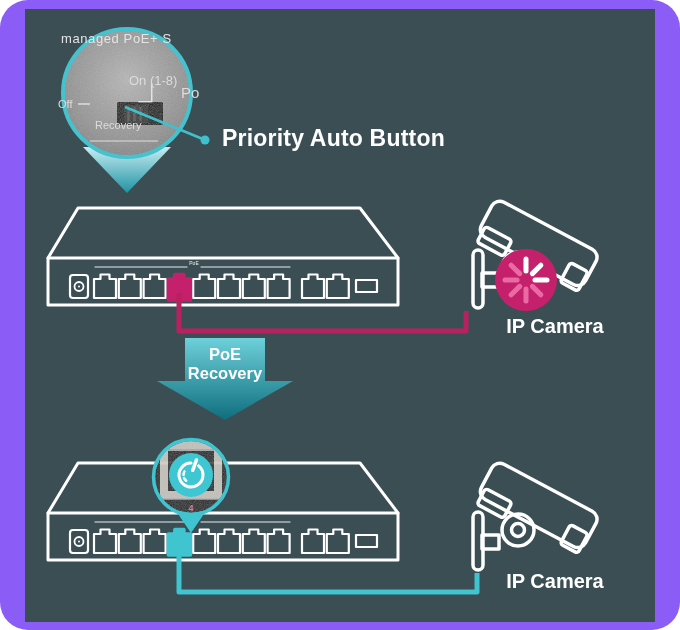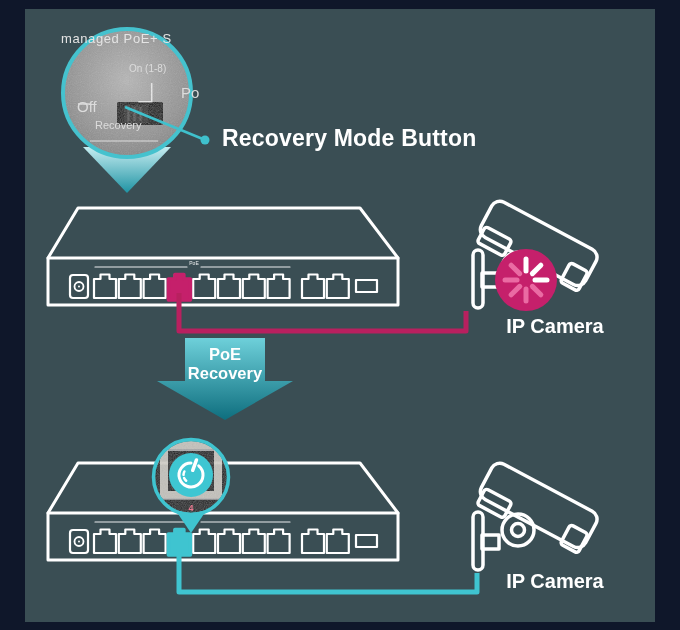--- a/index.html
+++ b/index.html
@@ -1,25 +1,25 @@
 <!DOCTYPE html>
 <html><head>
 <meta charset="utf-8">
 <style>
   html,body{margin:0;padding:0;background:#ffffff;}
-  #frame{position:relative;width:680px;height:630px;background:#0f172a;overflow:hidden;
-         font-family:"Liberation Sans",sans-serif;}
+  #frame{position:relative;width:680px;height:630px;background:#8b5cf6;overflow:hidden;
+         font-family:"Liberation Sans",sans-serif;border-radius:28px;}
   #stage{position:absolute;left:25px;top:9px;width:630px;height:613px;background:#3a4e54;}
   #stage svg.diagram{position:absolute;left:0;top:0;z-index:1;}
   .txt{position:absolute;z-index:3;color:#fff;white-space:nowrap;}
   .photo-txt{color:#dcdcdc;}
   .t-managed{left:36px;top:22px;font-size:13px;letter-spacing:.6px;color:#e4e4e4;}
-  .t-on{left:104px;top:54px;font-size:10px;}
+  .t-on{left:104px;top:64px;font-size:13px;}
   .t-po{left:156px;top:75px;font-size:15px;}
-  .t-off{left:33px;top:89px;font-size:15px;margin-left:19px;}
+  .t-off{left:33px;top:89px;font-size:11px;}
   .t-recovery{left:70px;top:110px;font-size:11px;}
   .t-priority{left:197px;top:116px;font-size:23px;font-weight:700;letter-spacing:.2px;}
   .t-poe-group{left:159px;top:251px;width:20px;font-size:5px;text-align:center;opacity:.9;}
   .t-arrow{left:125px;top:336px;width:150px;text-align:center;font-size:16.5px;
            font-weight:700;line-height:19px;}
   .t-ipcam-top{left:455px;top:306px;width:150px;text-align:center;font-size:20px;font-weight:700;}
   .t-ipcam-bottom{left:455px;top:561px;width:150px;text-align:center;font-size:20px;font-weight:700;}
   .t-port4{left:154px;top:494px;width:24px;text-align:center;font-size:9px;font-weight:700;
            color:#e8798f;z-index:2;}
 </style>
@@ -166,21 +166,21 @@
       </g>
     </g>
   </svg>
 
   <div class="txt photo-txt t-managed">managed PoE+ S</div>
   <div class="txt photo-txt t-on">On (1-8)</div>
   <div class="txt photo-txt t-po">Po</div>
   <div class="txt photo-txt t-off">Off</div>
   <div class="txt photo-txt t-recovery">Recovery</div>
 
-  <div class="txt t-priority">Recovery Mode Button</div>
+  <div class="txt t-priority">Priority Auto Button</div>
 
   <div class="txt t-poe-group">PoE</div>
 
   <div class="txt t-arrow">
     <div>PoE</div>
     <div>Recovery</div>
   </div>
 
   <div class="txt t-ipcam-top">IP Camera</div>
   <div class="txt t-ipcam-bottom">IP Camera</div>

